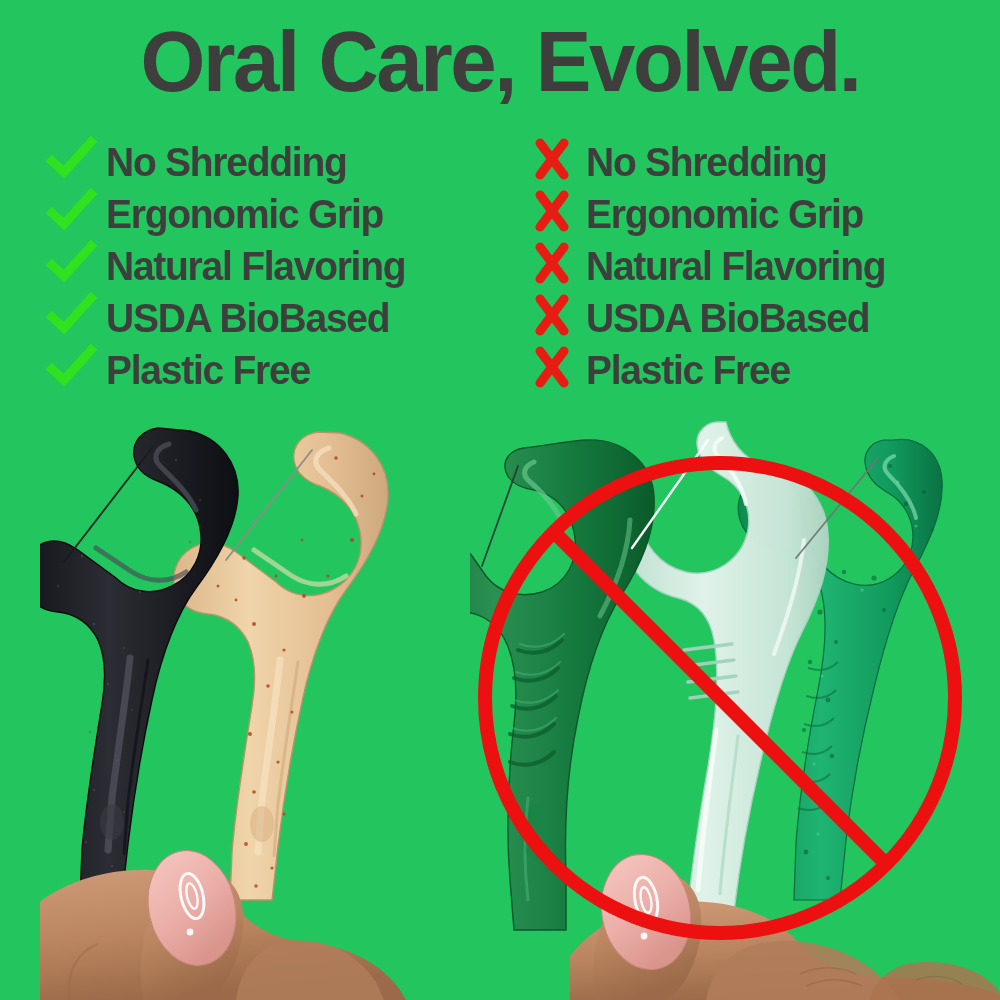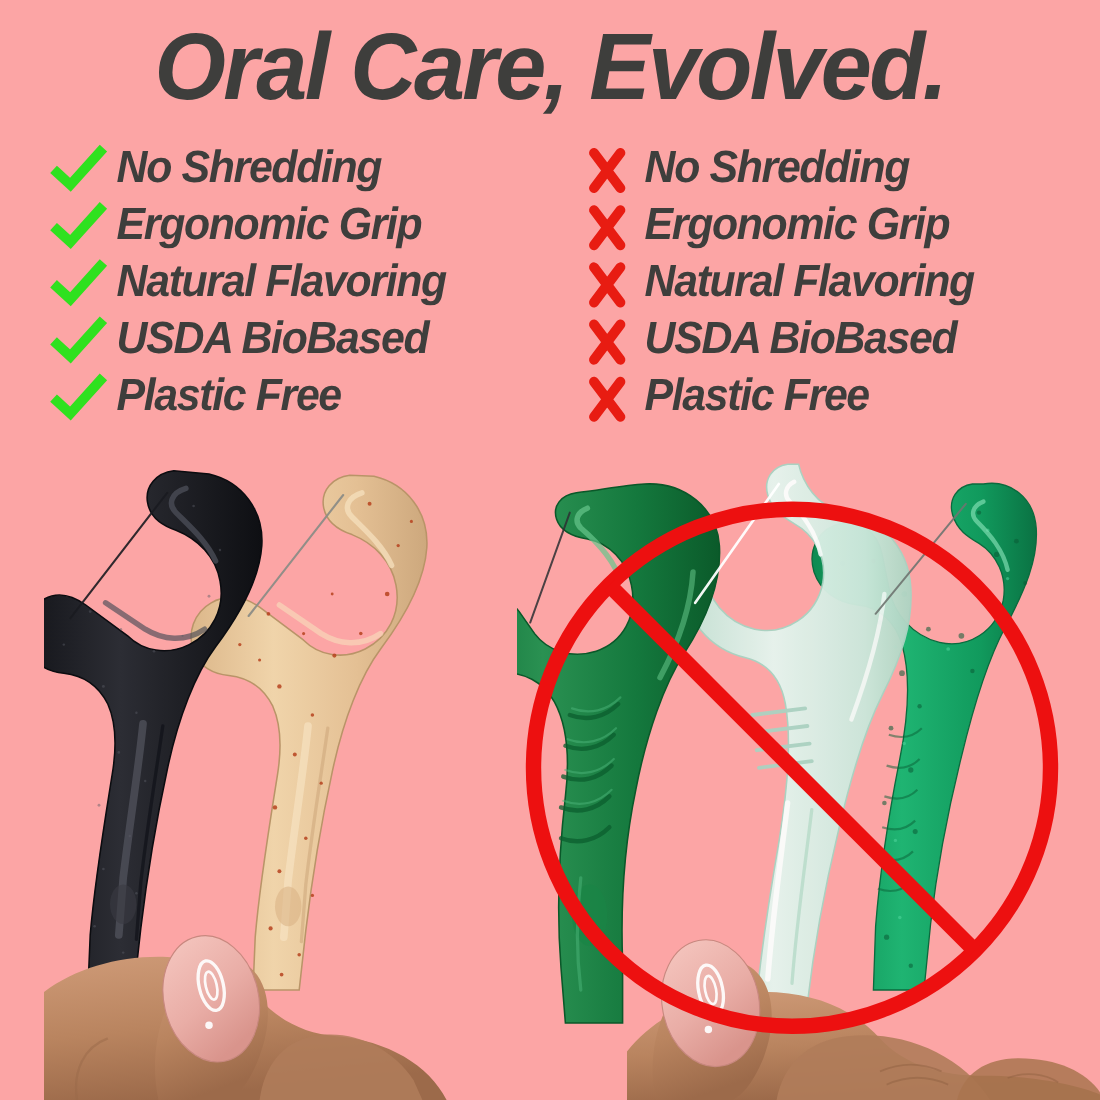--- a/index.html
+++ b/index.html
@@ -5,24 +5,23 @@
 <style>
   html, body {
     margin: 0;
     padding: 0;
     background: #f2eedc;
   }
   #stage {
     position: relative;
     width: 1000px;
     height: 1000px;
-    background: #fca5a5;
+    background: #22c55e;
     overflow: hidden;
     font-family: "Liberation Sans", sans-serif;
-    font-style: italic;
     -webkit-font-smoothing: antialiased;
   }
 
   
   #headline {
     position: absolute;
     left: 0;
     top: 18px;
     width: 1000px;
     text-align: center;
@@ -40,21 +39,21 @@
   
   .feature-col {
     position: absolute;
     top: 131px;
   }
   #col-pro  { left: 48px;  width: 480px; }
   #col-con  { left: 528px; width: 470px; }
 
   .feature-row {
     display: flex;
-    align-items: flex-start;
+    align-items: flex-end;
     height: 52px;
   }
   .mark {
     flex: 0 0 auto;
     width: 48px;
     height: 48px;
     display: flex;
     align-items: center;
     justify-content: center;
   }

